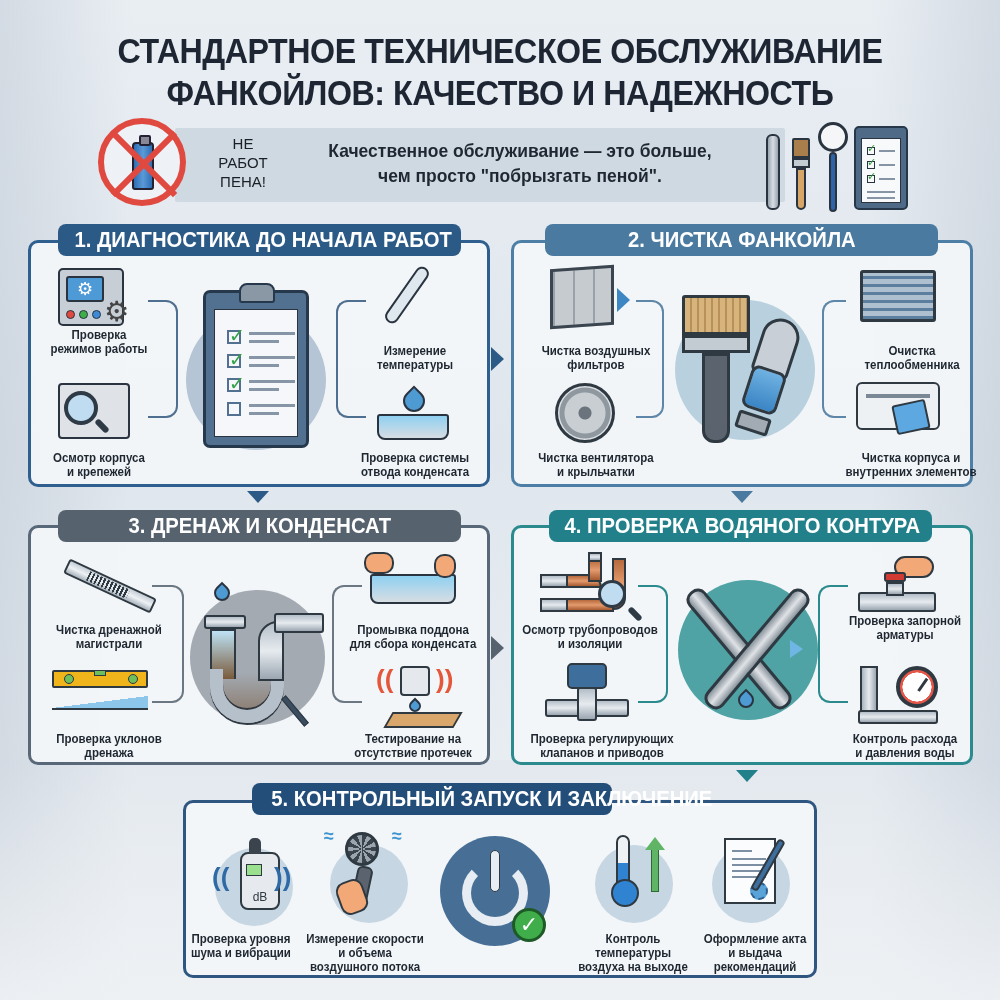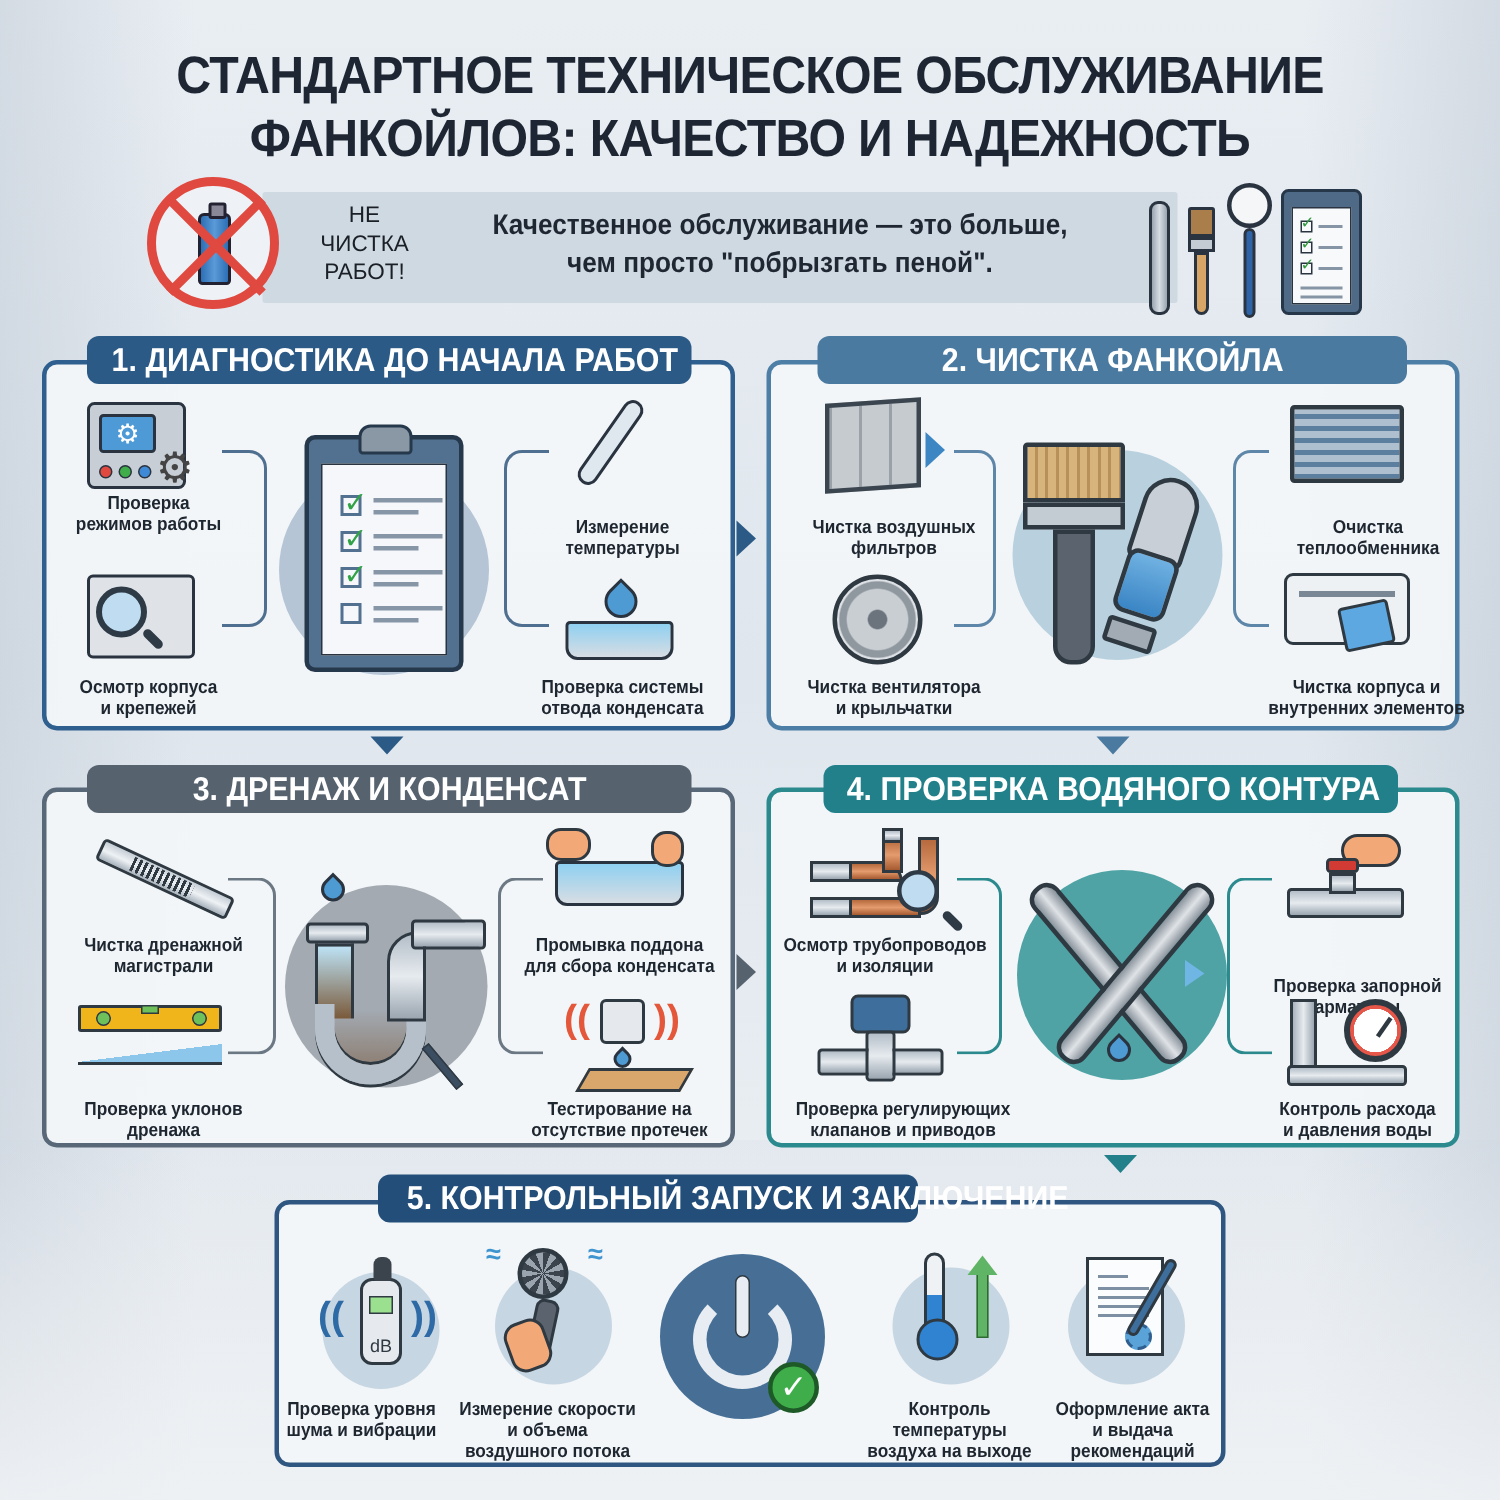--- a/index.html
+++ b/index.html
@@ -150,21 +150,21 @@
   .gauge-round::after { content:""; position:absolute; left:17px; top:6px; width:3px; height:15px; background:#2f3942; transform:rotate(35deg); transform-origin:bottom; }
   .handle-red { width:22px; height:10px; background:#d23b34; border:2px solid #2f3942; border-radius:3px; }
 
   .wrench-x { position:absolute; width:22px; height:150px; background:linear-gradient(90deg,#8a939c,#dfe3e7,#8a939c); border:3px solid #2f3942; border-radius:10px; }
 
   .circle5 { position:absolute; width:78px; height:78px; border-radius:50%; background:#c6d6e3; }
   .power { position:absolute; width:110px; height:110px; border-radius:50%; background:#476f96; }
   .power .ring { position:absolute; left:22px; top:24px; width:66px; height:66px; border-radius:50%; border:9px solid #e7edf2; border-top-color: transparent; }
   .power .bar { position:absolute; left:50px; top:14px; width:10px; height:42px; background:#e7edf2; border-radius:5px; border:1px solid #2f3942; }
   .power .ok { position:absolute; left:72px; top:72px; width:34px; height:34px; border-radius:50%; background:#3fae4a; border:3px solid #1e5a27; color:#fff; text-align:center; font-size:22px; line-height:28px; font-weight:700; }
-  .meter { position:absolute; width:28px; height:58px; background:#e6eaee; border:2px solid #2f3942; border-radius:8px; }
+  .meter { position:absolute; width:40px; height:58px; background:#e6eaee; border:2px solid #2f3942; border-radius:8px; }
   .meter .scr { position:absolute; left:4px; top:10px; width:16px; height:12px; background:#9ae08e; border:1px solid #2f3942; }
   .meter .db { position:absolute; left:0; right:0; bottom:4px; text-align:center; font-size:12px; color:#2f3942; font-weight:400; }
   .meter .mic { position:absolute; left:7px; top:-16px; width:12px; height:16px; background:#3b444d; border-radius:5px 5px 2px 2px; }
   .waves { position:absolute; font-size:26px; color:#2e6aa5; font-weight:700; }
   .anemo { position:absolute; width:34px; height:34px; border-radius:50%; background:repeating-conic-gradient(#3b444d 0 20deg,#9aa4ae 20deg 40deg); border:3px solid #2f3942; }
   .anemo-handle { position:absolute; width:16px; height:40px; background:#5b646e; border:2px solid #2f3942; border-radius:6px; }
   .hand { position:absolute; width:28px; height:34px; background:#f3a877; border:2px solid #2f3942; border-radius:10px; }
   .bulb-therm { position:absolute; width:14px; height:62px; background:linear-gradient(0deg,#2f83d0 55%, #eef2f5 55%); border:2px solid #2f3942; border-radius:7px; }
   .bulb-therm::after { content:""; position:absolute; left:-7px; bottom:-12px; width:24px; height:24px; border-radius:50%; background:#2f83d0; border:2px solid #2f3942; }
   .up-arrow { position:absolute; width:8px; height:44px; background:#5fb565; border:1px solid #2f6a33; }
@@ -187,22 +187,22 @@
 </div>
 
 <div class="banner"></div>
 <div class="no-sign">
   <div class="can"></div>
     <div class="slash1"></div>
     <div class="slash2"></div>
 </div>
 <div class="not-foam">
   <div>НЕ</div>
-  <div>ЧИСТКА</div>
-  <div>РАБОТ!</div>
+  <div>РАБОТ</div>
+  <div>ПЕНА!</div>
 </div>
 <div class="banner-text">
   <div>Качественное обслуживание — это больше,</div>
   <div>чем просто "побрызгать пеной".</div>
 </div>
 <div class="tools-group">
   <div class="tool tool-wrench"></div>
   <div class="tool tool-brush">
       <div class="b-bristle"></div>
       <div class="b-ferrule"></div>
@@ -416,21 +416,21 @@
 <div class="arrow-right" style="left:790px;top:640px;border-left-color:#6fb6e4;border-top-width:9px;border-bottom-width:9px"></div>
 <div class="icon-box drop" style="left:738px;top:692px;width:16px;height:16px"></div>
 
 <div class="bracket right" style="left:818px;top:585px;width:30px;height:118px;border-color:#2b8a8e"></div>
 <div class="icon-box" style="left:858px;top:556px;width:80px;height:62px">
   <div class="hand" style="left:36px;top:0;width:40px;height:22px;border-radius:12px"></div>
   <div class="handle-red" style="position:absolute;left:26px;top:16px"></div>
   <div class="pipe-seg" style="left:0;top:36px;width:78px;height:20px;border-radius:3px"></div>
   <div class="pipe-seg" style="left:28px;top:26px;width:18px;height:14px"></div>
 </div>
-<div class="item" style="left:830px;top:650px;width:150px">
+<div class="item" style="left:830px;top:614px;width:150px">
   <span class="lbl">Проверка запорной</span>
     <span class="lbl">арматуры</span>
 </div>
 <div class="icon-box" style="left:858px;top:666px;width:82px;height:60px">
   <div class="pipe-seg" style="left:2px;top:0;width:18px;height:56px;background:linear-gradient(90deg,#aab4be,#e6ebef,#9ba6b1)"></div>
   <div class="gauge-round" style="position:absolute;left:38px;top:0;background:radial-gradient(circle at 50% 50%, #fff 60%, #e6574a 61%)"></div>
   <div class="pipe-seg" style="left:0;top:44px;width:80px;height:14px;border-radius:3px"></div>
 </div>
 <div class="item" style="left:830px;top:732px;width:150px">
   <span class="lbl">Контроль расхода</span>

